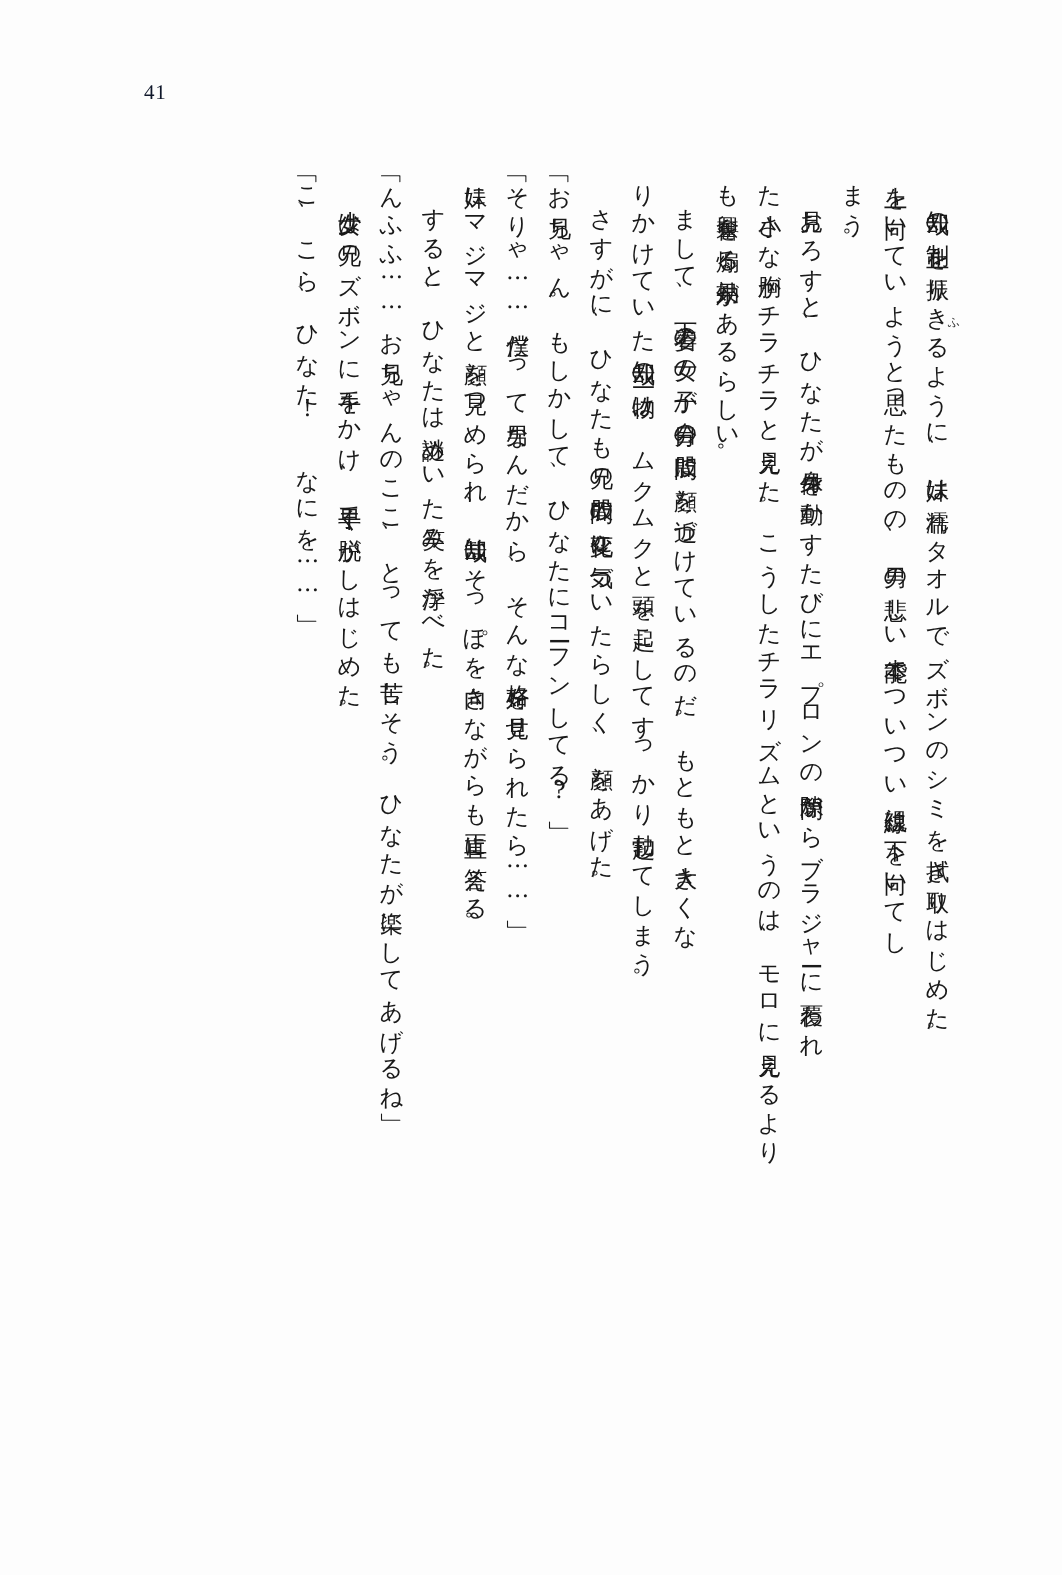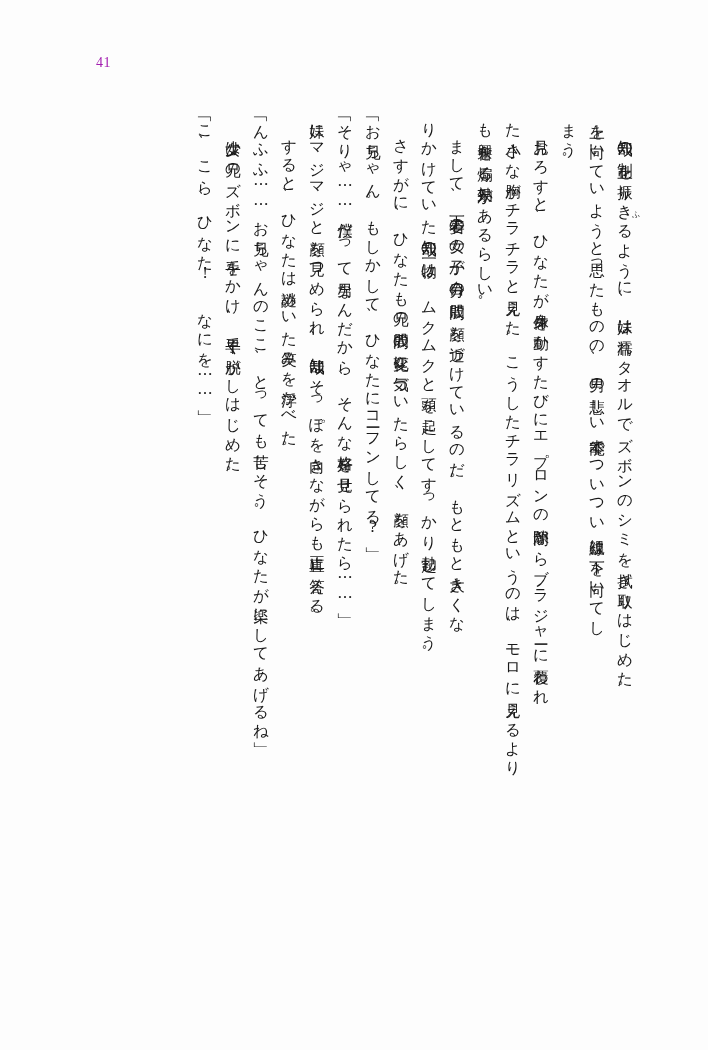--- a/index.html
+++ b/index.html
@@ -19,21 +19,21 @@
     position: absolute;
     inset: 0;
     background: #fdfdfd;
   }
   .page-number {
     position: absolute;
     top: 55px;
     left: 96px;
     font-size: 14px;
     font-family: "Liberation Serif", "DejaVu Serif", serif;
-    color: #a21caf;
+    color: #0f172a;
     letter-spacing: 0.5px;
   }
   .text-block {
     position: absolute;
     top: 112px;
     left: 92px;
     width: 540px;
     height: 830px;
     display: flex;
     flex-direction: row-reverse;

